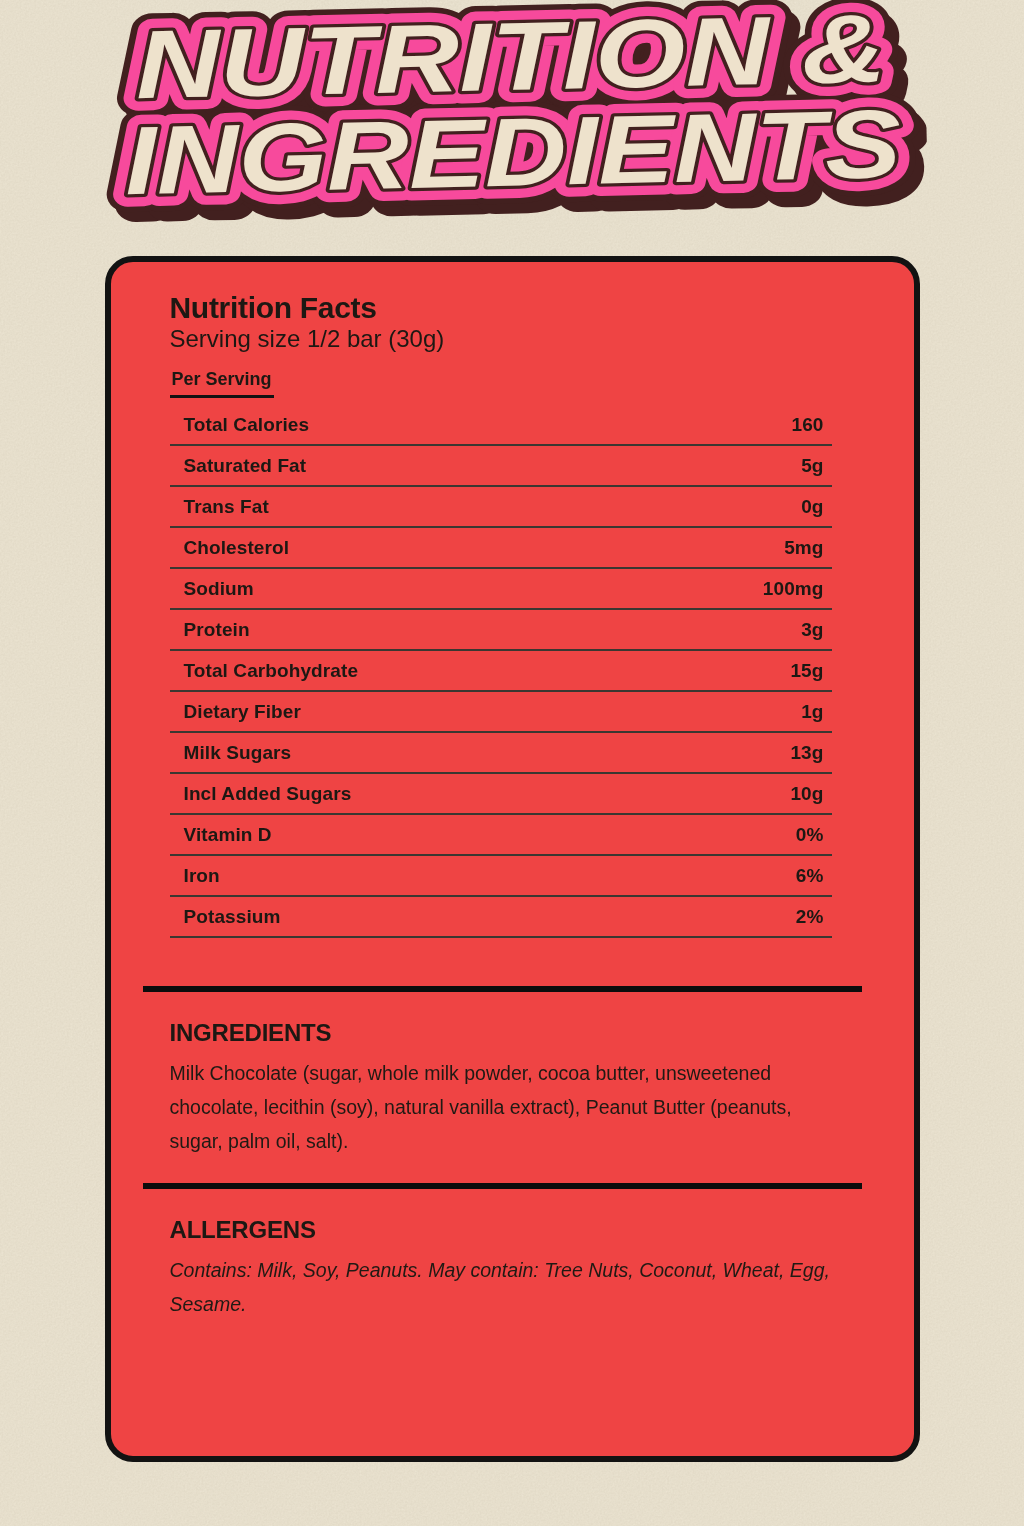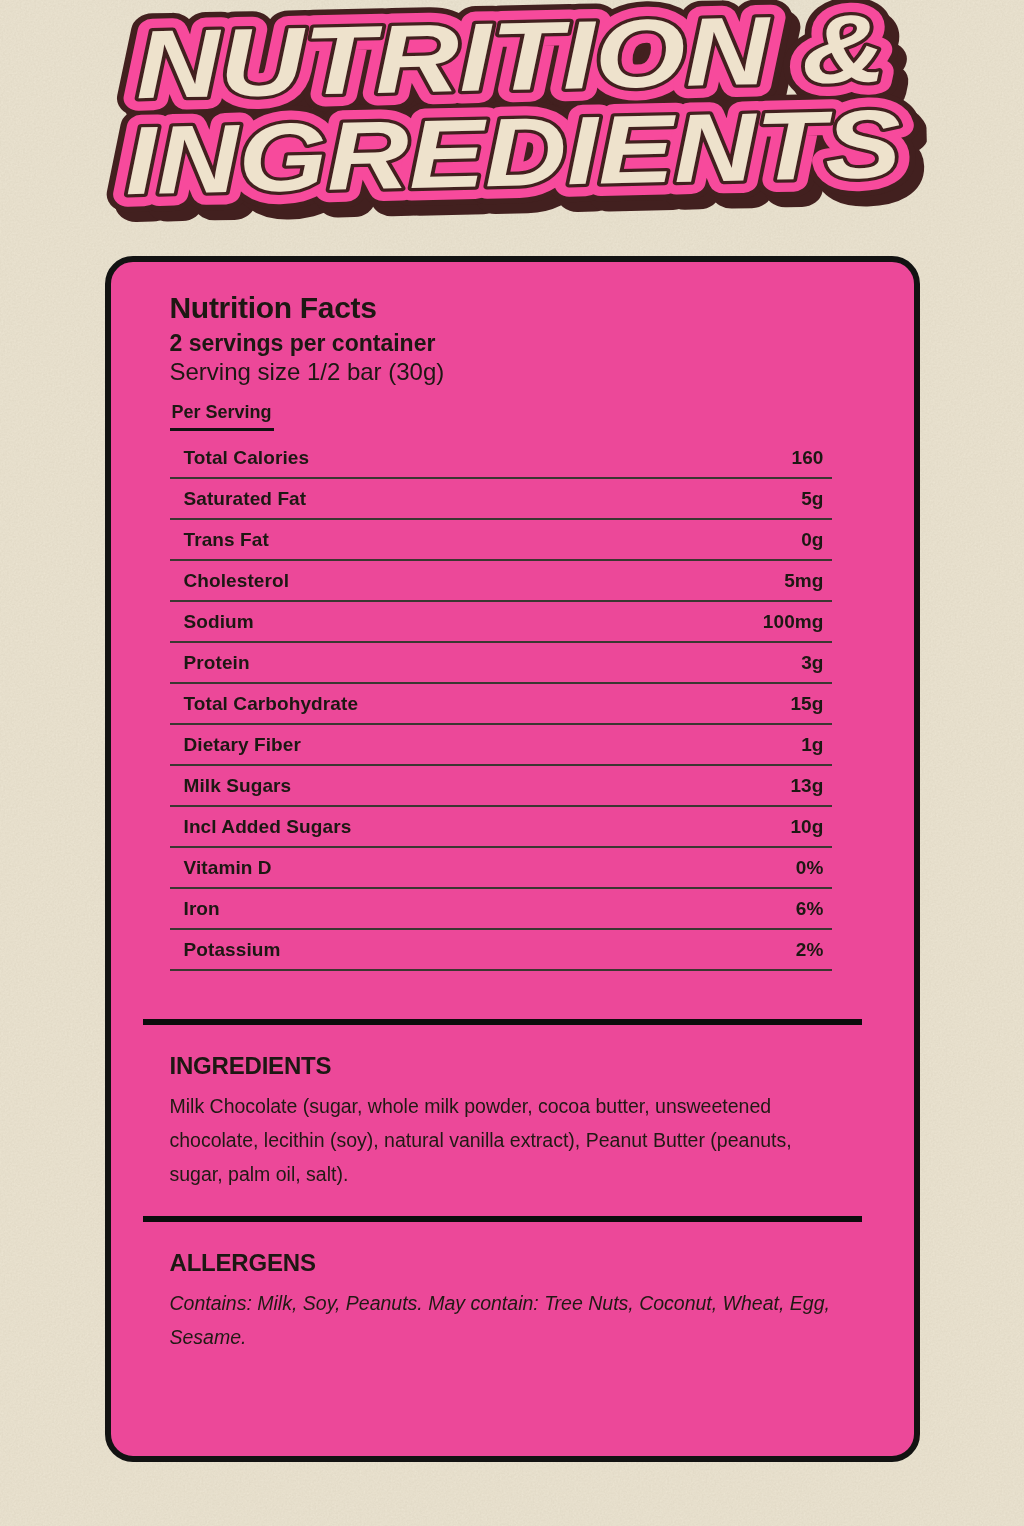--- a/index.html
+++ b/index.html
@@ -38,21 +38,21 @@
     stroke-linejoin: round;
     stroke-linecap: round;
   }
   
   .panel {
     position: relative;
     z-index: 1;
     width: 815px;
     height: 1206px;
     margin: 37px auto 4px auto;
-    background: #ec4899;
+    background: #ef4444;
     border: 6px solid #121212;
     border-radius: 28px;
     padding: 28px 42px 30px 32px;
     color: #1d1813;
   }
   .nf-head { margin-left: 27px; }
   .nf-title {
     font-size: 30px;
     font-weight: bold;
     letter-spacing: -0.3px;
@@ -149,21 +149,20 @@
         <text x="415" y="86" textLength="752" lengthAdjust="spacingAndGlyphs" fill="#eee2cc" stroke="#42201f" stroke-width="6.5">NUTRITION &amp;</text>
         <text x="415" y="182" textLength="778" lengthAdjust="spacingAndGlyphs" fill="#eee2cc" stroke="#42201f" stroke-width="6.5">INGREDIENTS</text>
       </g>
     </svg>
   </div>
 
   <div class="panel">
 
     <div class="nf-head">
       <div class="nf-title">Nutrition Facts</div>
-      <div class="nf-servings">2 servings per container</div>
       <div class="nf-serving-size">Serving size 1/2 bar (30g)</div>
     </div>
 
     <div class="table-zone">
       <div class="col-head-row">
         <div class="col-head">Per Serving</div>
       </div>
 
       <div class="nf-table">
         <div class="nf-row">

